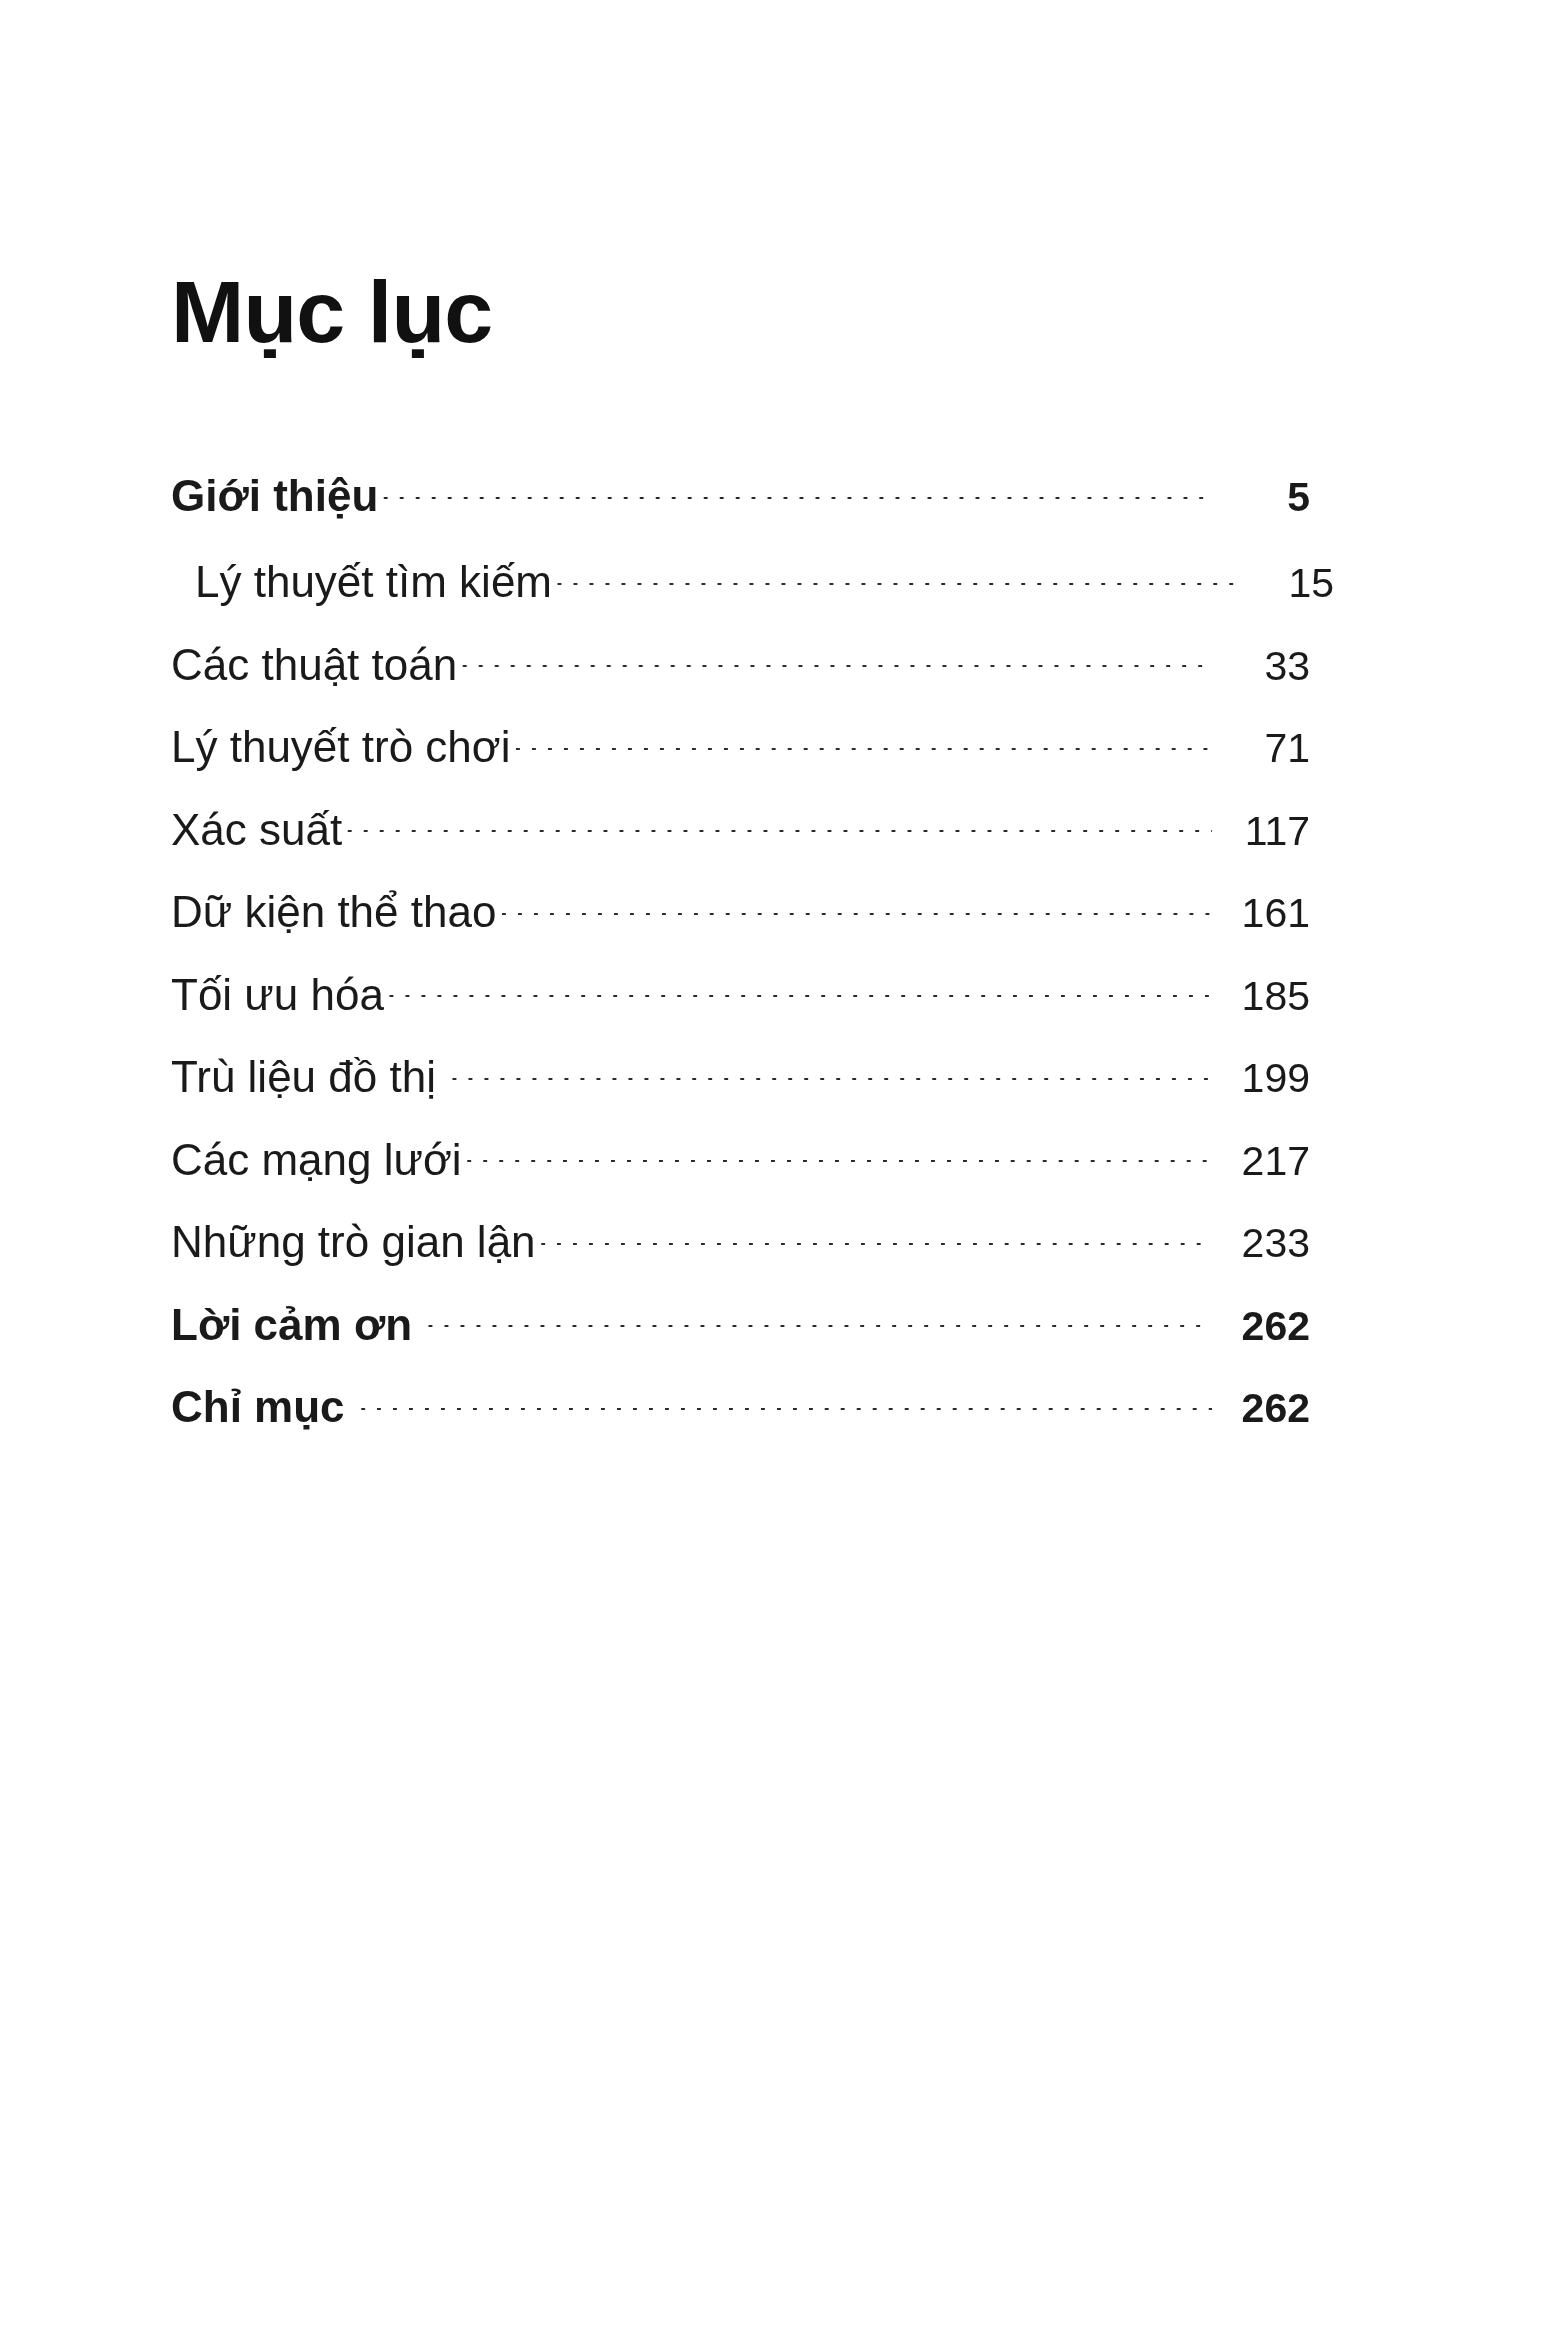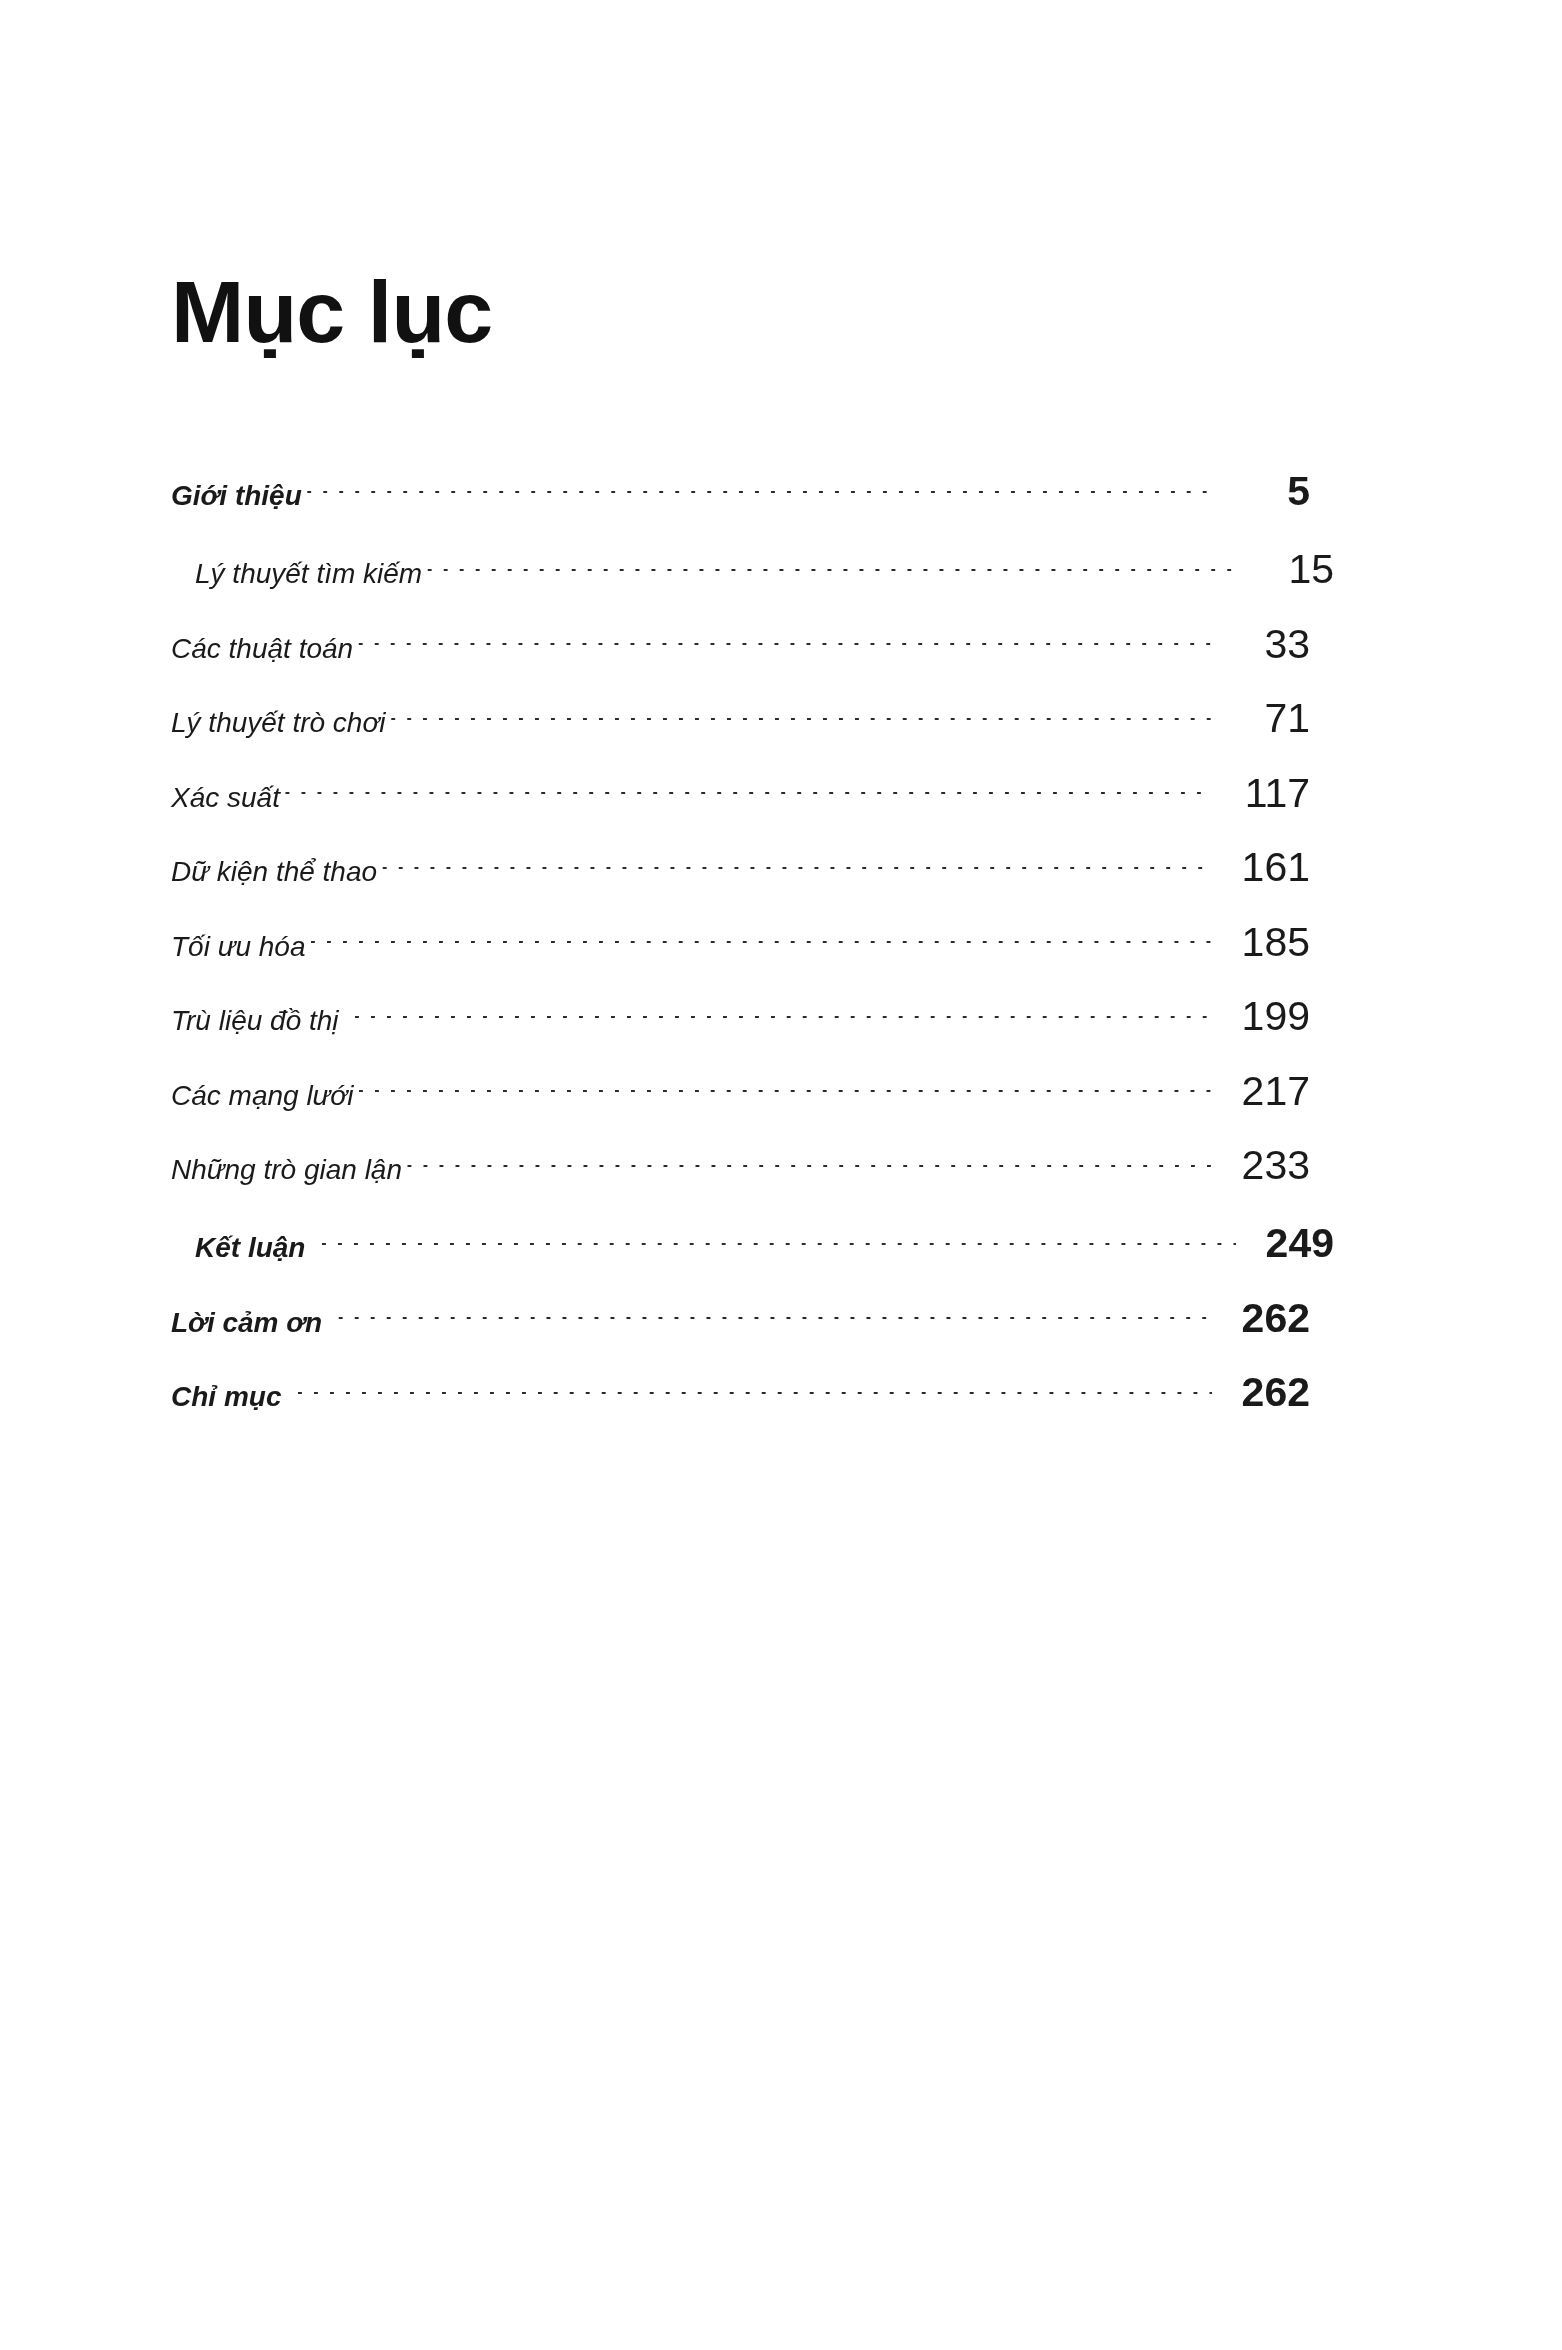--- a/index.html
+++ b/index.html
@@ -42,26 +42,25 @@
     display: flex;
     align-items: baseline;
     width: 100%;
     margin-bottom: 27.5px;
   }
   .toc-row.group-gap {
     margin-top: 31px;
     margin-left: 24px;
   }
   .toc-label {
-    font-size: 28px;
+    font-size: 44px;
     line-height: 1.25;
     color: #1a1a1a;
     white-space: nowrap;
     flex: 0 0 auto;
-    font-style: italic;
   }
   .toc-row.bold .toc-label {
     font-weight: 700;
   }
   .leader {
     flex: 1 1 auto;
     position: relative;
     height: 1em;
     overflow: hidden;
     margin: 0 1.8px;
@@ -141,25 +140,20 @@
         <div class="toc-row">
           <span class="toc-label">Các mạng lưới</span>
           <span class="leader"></span>
           <span class="toc-page">217</span>
         </div>
         <div class="toc-row">
           <span class="toc-label">Những trò gian lận</span>
           <span class="leader"></span>
           <span class="toc-page">233</span>
         </div>
-        <div class="toc-row bold group-gap spaced-leader">
-          <span class="toc-label">Kết luận</span>
-          <span class="leader"></span>
-          <span class="toc-page">249</span>
-        </div>
         <div class="toc-row bold spaced-leader">
           <span class="toc-label">Lời cảm ơn</span>
           <span class="leader"></span>
           <span class="toc-page">262</span>
         </div>
         <div class="toc-row bold spaced-leader">
           <span class="toc-label">Chỉ mục</span>
           <span class="leader"></span>
           <span class="toc-page">262</span>
         </div>

